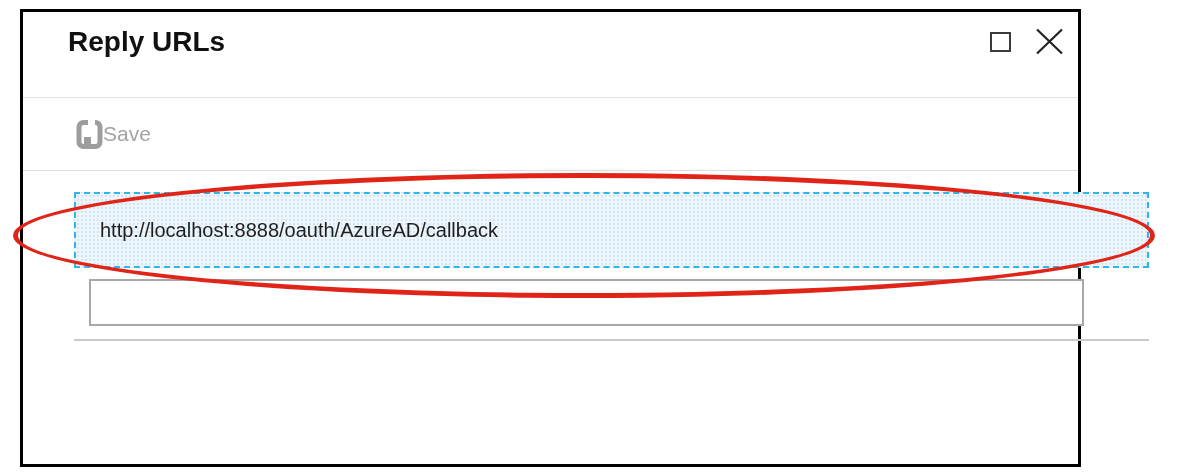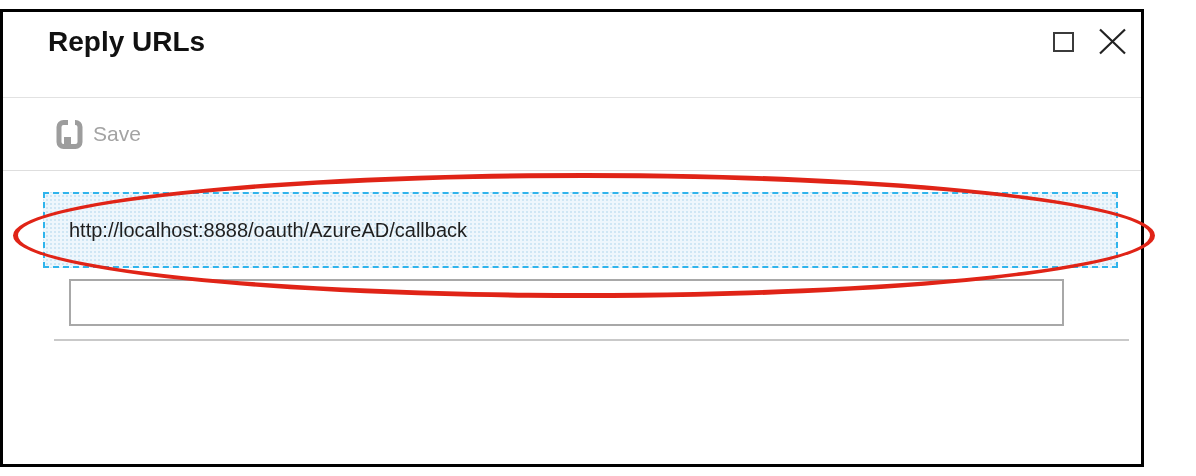--- a/index.html
+++ b/index.html
@@ -4,22 +4,22 @@
 <style>
   * { box-sizing: border-box; margin: 0; padding: 0; }
   html, body {
     width: 1196px; height: 476px;
     background: #ffffff;
     font-family: "Liberation Sans", "DejaVu Sans", sans-serif;
     overflow: hidden;
   }
   .frame {
     position: absolute;
-    left: 0; top: 9px;
-    width: 1144px; height: 458px;
+    left: 20px; top: 9px;
+    width: 1061px; height: 458px;
     border: 3px solid #000000;
     background: #ffffff;
   }
   
   .titlebar {
     position: relative;
     height: 86px;
     border-bottom: 1px solid #e2e2e2;
     display: flex;
     align-items: flex-start;
@@ -53,35 +53,34 @@
   .toolbar {
     height: 73px;
     border-bottom: 1px solid #dedede;
     display: flex;
     align-items: center;
     padding-left: 53px;
   }
   .toolbar-btn {
     display: flex;
     align-items: center;
-    gap: 10px;
     background: none; border: none;
     font-family: inherit;
     font-size: 21px;
     color: #a3a3a3;
     cursor: default;
   }
   .toolbar-btn + .toolbar-btn { margin-left: 38px; }
   
   .content {
     position: relative;
     padding-top: 21px;
   }
   .url-row-selected {
-    margin-left: 40px;
+    margin-left: 51px;
     width: 1075px;
     height: 76px;
     border: 2px dashed #2fb4ec;
     background-color: #eef6fc;
     background-image: radial-gradient(#cfe6f4 1px, rgba(0,0,0,0) 1px);
     background-size: 4px 4px;
     display: flex;
     align-items: center;
   }
   .url-value {

